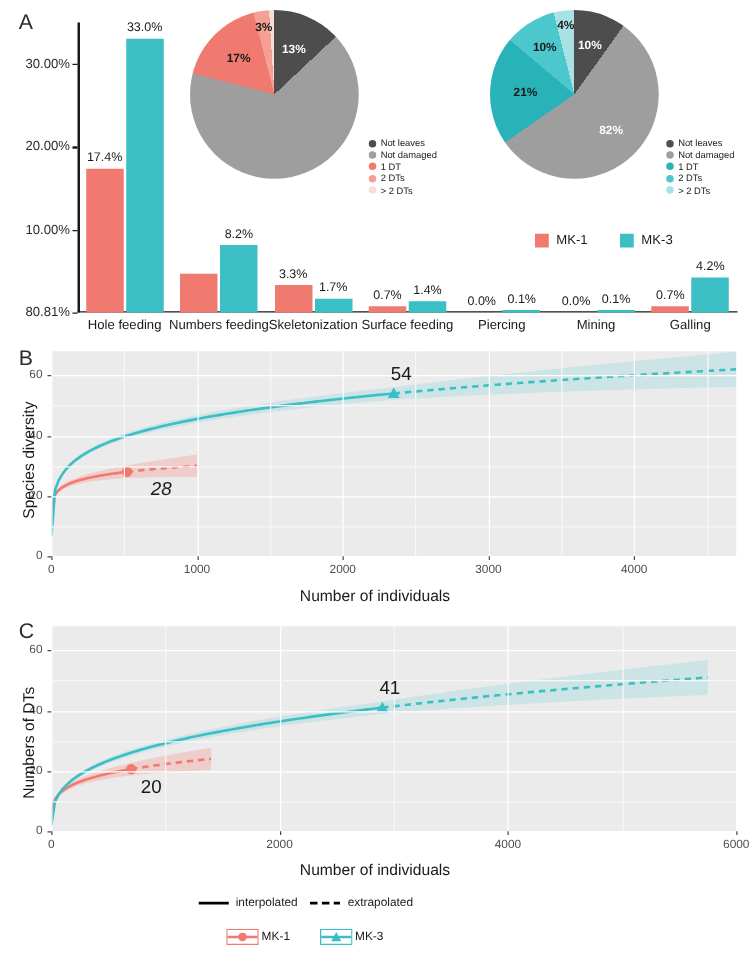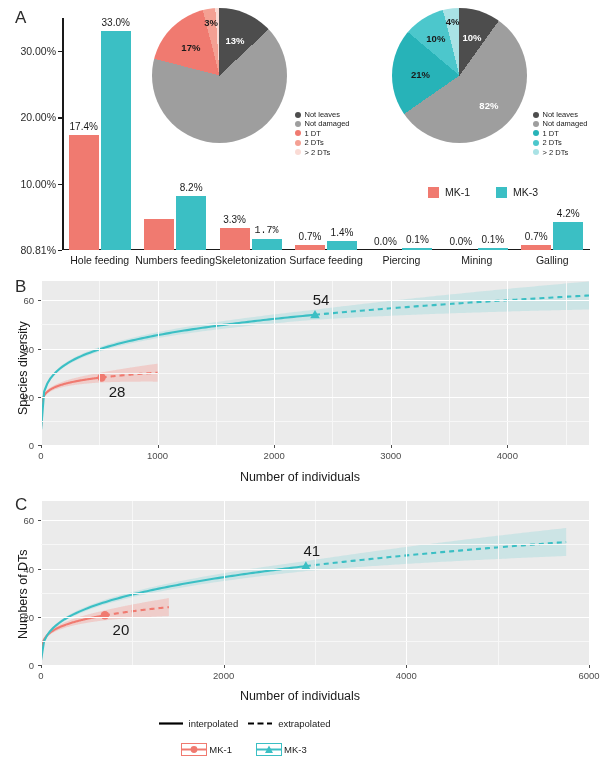--- a/index.html
+++ b/index.html
@@ -110,21 +110,21 @@
           </div>
           <div class="cat-label">Numbers feeding</div>
         </div>
         <div class="bar-group">
           <div class="bar-wrap">
             <div class="bar mk1" style="height: 21.8743px;"></div>
             <div class="bar-label" style="bottom: 24.8743px;">3.3%</div>
           </div>
           <div class="bar-wrap">
             <div class="bar mk3" style="height: 11.2686px;"></div>
-            <div class="bar-label" style="bottom: 14.2686px; font-family: Liberation Mono, monospace;">1.7%</div>
+            <div class="bar-label" style="bottom: 14.2686px;">1.7%</div>
           </div>
           <div class="cat-label">Skeletonization</div>
         </div>
         <div class="bar-group">
           <div class="bar-wrap">
             <div class="bar mk1" style="height: 4.64px;"></div>
             <div class="bar-label" style="bottom: 7.64px;">0.7%</div>
           </div>
           <div class="bar-wrap">
             <div class="bar mk3" style="height: 9.28px;"></div>
@@ -294,21 +294,21 @@
       <div class="tick-mark" style="left: 38px; top: 121.765px; width: 3px; height: 1px;"></div>
       <div class="axis-tick-lbl" style="left: 34px; top: 121.765px; transform: translate(-100%, -50%);">20</div>
       <div class="tick-mark" style="left: 38px; top: 73.5294px; width: 3px; height: 1px;"></div>
       <div class="axis-tick-lbl" style="left: 34px; top: 73.5294px; transform: translate(-100%, -50%);">40</div>
       <div class="tick-mark" style="left: 38px; top: 25.2941px; width: 3px; height: 1px;"></div>
       <div class="axis-tick-lbl" style="left: 34px; top: 25.2941px; transform: translate(-100%, -50%);">60</div>
     </div>
 
   <div class="y-axis-title" style="left:16px; top:140px;">Species diversity</div>
   <div class="axis-title" style="left:0; top:195px; width:600px; text-align:center;">Number of individuals</div>
-<div class="pt-label" style="left: 117px; top: 108.471px;">28</div>
+<div class="pt-label" style="left: 129px; top: 108.471px; font-style: italic;">28</div>
     <div class="pt-label" style="left: 321px; top: 15.7647px;">54</div>
   </div>
 
 <div class="panel gg" id="panel-c" style="left:0; top:489px; width:600px; height:215px;">
   <div class="panel-letter" style="left:15px; top:6px;">C</div>
 
   <div class="gg-panel" id="gg-c" style="left:41px; top:12px; width:548px; height:164px;">
     <svg id="svg-c" width="548" height="164" style="position:absolute;left:0;top:0;">
         <path d="M0.09,155.67 L0.80,143.54 L1.51,140.66 L2.22,138.69 L2.93,137.16 L3.64,135.89 L4.35,134.79 L5.06,133.82 L5.77,132.95 L6.48,132.16 L7.18,131.42 L7.89,130.74 L8.60,130.10 L9.31,129.50 L10.02,128.93 L10.73,128.39 L11.44,127.88 L12.15,127.38 L12.86,126.91 L13.57,126.46 L14.28,126.02 L14.99,125.60 L15.70,125.19 L16.41,124.79 L17.12,124.41 L17.83,124.03 L18.53,123.67 L19.24,123.32 L19.95,122.97 L20.66,122.64 L21.37,122.31 L22.08,121.99 L22.79,121.68 L23.50,121.37 L24.21,121.07 L24.92,120.77 L25.63,120.48 L26.34,120.20 L27.05,119.92 L27.76,119.65 L28.47,119.38 L29.17,119.11 L29.88,118.85 L30.59,118.59 L31.30,118.34 L32.01,118.09 L32.72,117.85 L33.43,117.61 L34.14,117.37 L34.85,117.13 L35.56,116.90 L36.27,116.67 L36.98,116.44 L37.69,116.22 L38.40,116.00 L39.11,115.78 L39.82,115.56 L40.52,115.35 L41.23,115.14 L41.94,114.93 L42.65,114.72 L43.36,114.52 L44.07,114.32 L44.78,114.12 L45.49,113.92 L46.20,113.72 L46.91,113.53 L47.62,113.34 L48.33,113.14 L49.04,112.96 L49.75,112.77 L50.46,112.58 L51.16,112.40 L51.87,112.22 L52.58,112.03 L53.29,111.85 L54.00,111.68 L54.71,111.50 L55.42,111.32 L56.13,111.15 L56.84,110.98 L57.55,110.81 L58.26,110.64 L58.97,110.47 L59.68,110.30 L60.39,110.13 L61.10,109.97 L61.81,109.80 L62.51,109.64 L63.22,109.48 L63.93,109.32 L63.93,119.32 L63.22,119.40 L62.51,119.48 L61.81,119.57 L61.10,119.66 L60.39,119.74 L59.68,119.83 L58.97,119.92 L58.26,120.01 L57.55,120.11 L56.84,120.20 L56.13,120.29 L55.42,120.39 L54.71,120.49 L54.00,120.59 L53.29,120.69 L52.58,120.79 L51.87,120.89 L51.16,121.00 L50.46,121.10 L49.75,121.21 L49.04,121.32 L48.33,121.43 L47.62,121.55 L46.91,121.66 L46.20,121.78 L45.49,121.90 L44.78,122.02 L44.07,122.14 L43.36,122.26 L42.65,122.39 L41.94,122.52 L41.23,122.65 L40.52,122.78 L39.82,122.92 L39.11,123.06 L38.40,123.20 L37.69,123.34 L36.98,123.49 L36.27,123.64 L35.56,123.79 L34.85,123.94 L34.14,124.10 L33.43,124.26 L32.72,124.42 L32.01,124.59 L31.30,124.76 L30.59,124.94 L29.88,125.12 L29.17,125.30 L28.47,125.49 L27.76,125.68 L27.05,125.88 L26.34,126.08 L25.63,126.28 L24.92,126.49 L24.21,126.71 L23.50,126.94 L22.79,127.16 L22.08,127.40 L21.37,127.64 L20.66,127.89 L19.95,128.15 L19.24,128.42 L18.53,128.69 L17.83,128.98 L17.12,129.27 L16.41,129.58 L15.70,129.90 L14.99,130.23 L14.28,130.57 L13.57,130.93 L12.86,131.31 L12.15,131.70 L11.44,132.12 L10.73,132.56 L10.02,133.02 L9.31,133.51 L8.60,134.03 L7.89,134.60 L7.18,135.20 L6.48,135.86 L5.77,136.57 L5.06,137.37 L4.35,138.26 L3.64,139.28 L2.93,140.47 L2.22,141.93 L1.51,143.82 L0.80,146.62 L0.09,158.67 Z" fill="#F4A9A2" opacity="0.45"></path>
         <path d="M63.93,109.32 L64.64,109.15 L65.35,108.99 L66.06,108.82 L66.77,108.66 L67.49,108.50 L68.20,108.34 L68.91,108.18 L69.62,108.02 L70.33,107.86 L71.04,107.71 L71.75,107.55 L72.46,107.39 L73.17,107.24 L73.88,107.09 L74.59,106.93 L75.30,106.78 L76.01,106.63 L76.72,106.48 L77.43,106.33 L78.14,106.18 L78.85,106.03 L79.56,105.89 L80.27,105.74 L80.98,105.59 L81.69,105.45 L82.40,105.30 L83.11,105.16 L83.82,105.02 L84.53,104.87 L85.24,104.73 L85.95,104.59 L86.67,104.45 L87.38,104.31 L88.09,104.17 L88.80,104.03 L89.51,103.89 L90.22,103.76 L90.93,103.62 L91.64,103.48 L92.35,103.35 L93.06,103.21 L93.77,103.08 L94.48,102.94 L95.19,102.81 L95.90,102.67 L96.61,102.54 L97.32,102.41 L98.03,102.28 L98.74,102.15 L99.45,102.01 L100.16,101.88 L100.87,101.75 L101.58,101.62 L102.29,101.50 L103.00,101.37 L103.71,101.24 L104.42,101.11 L105.13,100.98 L105.85,100.86 L106.56,100.73 L107.27,100.60 L107.98,100.48 L108.69,100.35 L109.40,100.23 L110.11,100.11 L110.82,99.98 L111.53,99.86 L112.24,99.73 L112.95,99.61 L113.66,99.49 L114.37,99.37 L115.08,99.25 L115.79,99.13 L116.50,99.00 L117.21,98.88 L117.92,98.76 L118.63,98.64 L119.34,98.52 L120.05,98.41 L120.76,98.29 L121.47,98.17 L122.18,98.05 L122.89,97.93 L123.60,97.82 L124.31,97.70 L125.03,97.58 L125.74,97.46 L126.45,97.35 L127.16,97.23 L127.87,97.12 L127.87,115.12 L127.16,115.14 L126.45,115.17 L125.74,115.20 L125.03,115.23 L124.31,115.25 L123.60,115.28 L122.89,115.31 L122.18,115.34 L121.47,115.37 L120.76,115.40 L120.05,115.43 L119.34,115.46 L118.63,115.49 L117.92,115.52 L117.21,115.55 L116.50,115.58 L115.79,115.61 L115.08,115.65 L114.37,115.68 L113.66,115.71 L112.95,115.75 L112.24,115.78 L111.53,115.81 L110.82,115.85 L110.11,115.88 L109.40,115.92 L108.69,115.95 L107.98,115.99 L107.27,116.03 L106.56,116.06 L105.85,116.10 L105.13,116.14 L104.42,116.18 L103.71,116.22 L103.00,116.26 L102.29,116.30 L101.58,116.34 L100.87,116.38 L100.16,116.42 L99.45,116.46 L98.74,116.50 L98.03,116.54 L97.32,116.59 L96.61,116.63 L95.90,116.67 L95.19,116.72 L94.48,116.76 L93.77,116.81 L93.06,116.85 L92.35,116.90 L91.64,116.95 L90.93,117.00 L90.22,117.04 L89.51,117.09 L88.80,117.14 L88.09,117.19 L87.38,117.24 L86.67,117.29 L85.95,117.35 L85.24,117.40 L84.53,117.45 L83.82,117.51 L83.11,117.56 L82.40,117.62 L81.69,117.67 L80.98,117.73 L80.27,117.78 L79.56,117.84 L78.85,117.90 L78.14,117.96 L77.43,118.02 L76.72,118.08 L76.01,118.14 L75.30,118.20 L74.59,118.27 L73.88,118.33 L73.17,118.40 L72.46,118.46 L71.75,118.53 L71.04,118.59 L70.33,118.66 L69.62,118.73 L68.91,118.80 L68.20,118.87 L67.49,118.94 L66.77,119.02 L66.06,119.09 L65.35,119.17 L64.64,119.24 L63.93,119.32 Z" fill="#F4A9A2" opacity="0.45"></path>

